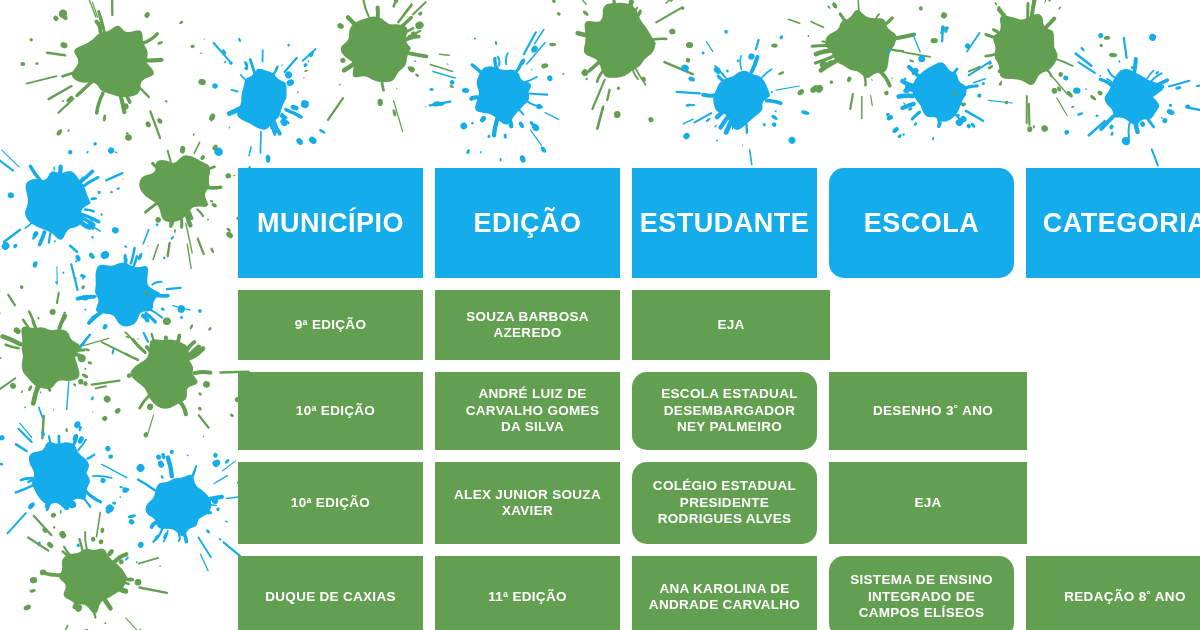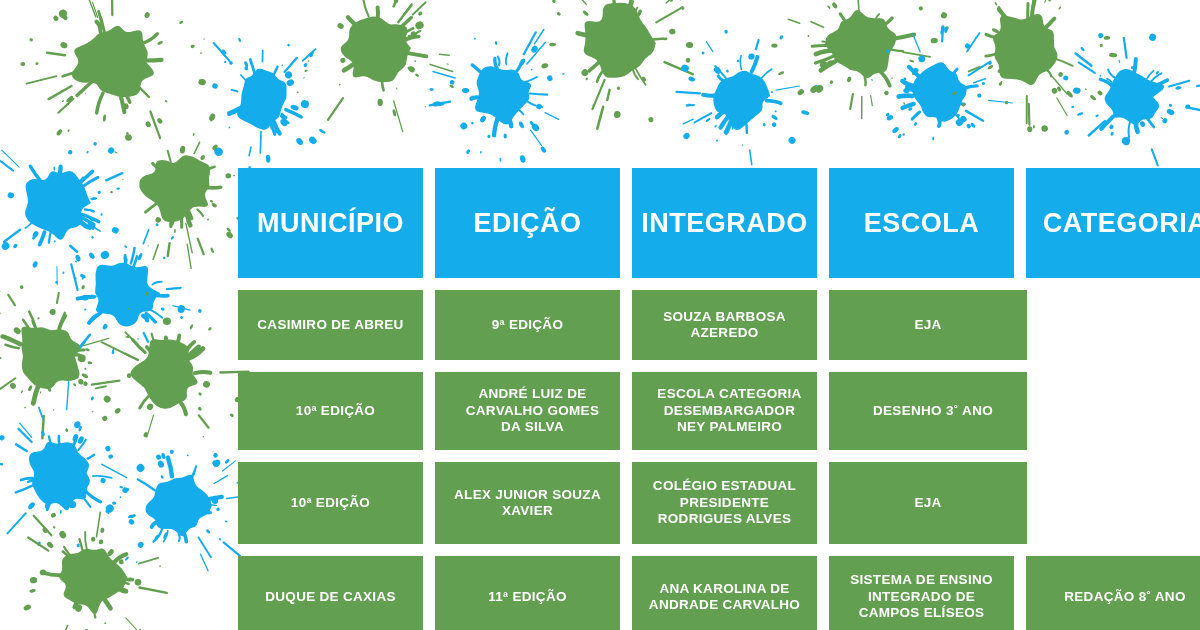--- a/index.html
+++ b/index.html
@@ -54,21 +54,21 @@
     font-weight: bold;
     letter-spacing: 0.2px;
     padding: 6px 10px;
     line-height: 1.22;
   }
 
   
   .col-0 { width: 185px; flex: 0 0 185px; }
   .col-1 { width: 185px; flex: 0 0 185px; }
   .col-2 { width: 185px; flex: 0 0 185px; }
-  .col-3 { width: 185px; flex: 0 0 185px; }
+  .col-3 { width: 185px; flex: 0 0 185px; border-radius: 15px; }
   .col-4 { width: 198px; flex: 0 0 198px; }
 
   
   .header-row .t-cell {
     background: #14ACEA;
     height: 110px;
     font-size: 27px;
     letter-spacing: 0.5px;
   }
 
@@ -954,36 +954,35 @@
         <line x1="125.8" y1="617.8" x2="139.4" y2="632.9" stroke="#639F50" stroke-width="1.1" stroke-linecap="round"></line>
         <line x1="48.3" y1="550.6" x2="28.2" y2="537.5" stroke="#639F50" stroke-width="2.2" stroke-linecap="round"></line>
       </g>
     </svg>
 
   <div id="table-wrap">
 
     <div class="t-row header-row">
       <div class="t-cell col-0">MUNICÍPIO</div>
       <div class="t-cell col-1">EDIÇÃO</div>
-      <div class="t-cell col-2">INTEGRADO</div>
+      <div class="t-cell col-2">ESTUDANTE</div>
       <div class="t-cell col-3">ESCOLA</div>
       <div class="t-cell col-4">CATEGORIA</div>
     </div>
 
     <div class="t-row body-row r0">
-      <div class="t-cell col-0">CASIMIRO DE ABREU</div>
       <div class="t-cell col-1">9ª EDIÇÃO</div>
       <div class="t-cell col-2">SOUZA BARBOSA AZEREDO</div>
       <div class="t-cell col-4">EJA</div>
     </div>
 
     <div class="t-row body-row r1">
       <div class="t-cell col-1">10ª EDIÇÃO</div>
       <div class="t-cell col-2">ANDRÉ LUIZ DE CARVALHO GOMES DA SILVA</div>
-      <div class="t-cell col-3">ESCOLA CATEGORIA DESEMBARGADOR NEY PALMEIRO</div>
+      <div class="t-cell col-3">ESCOLA ESTADUAL DESEMBARGADOR NEY PALMEIRO</div>
       <div class="t-cell col-4">DESENHO 3˚ ANO</div>
     </div>
 
     <div class="t-row body-row r2">
       <div class="t-cell col-1">10ª EDIÇÃO</div>
       <div class="t-cell col-2">ALEX JUNIOR SOUZA XAVIER</div>
       <div class="t-cell col-3">COLÉGIO ESTADUAL PRESIDENTE RODRIGUES ALVES</div>
       <div class="t-cell col-4">EJA</div>
     </div>
 

